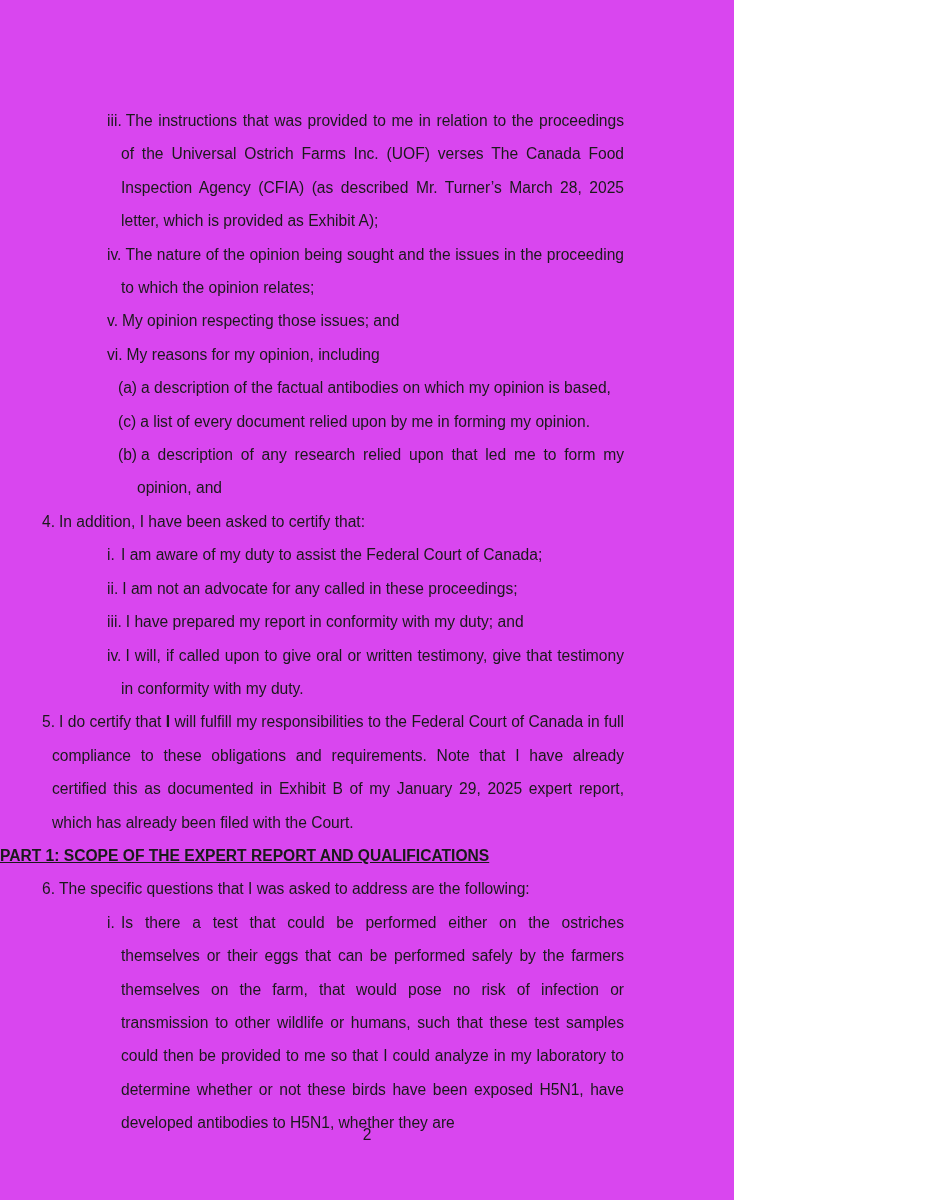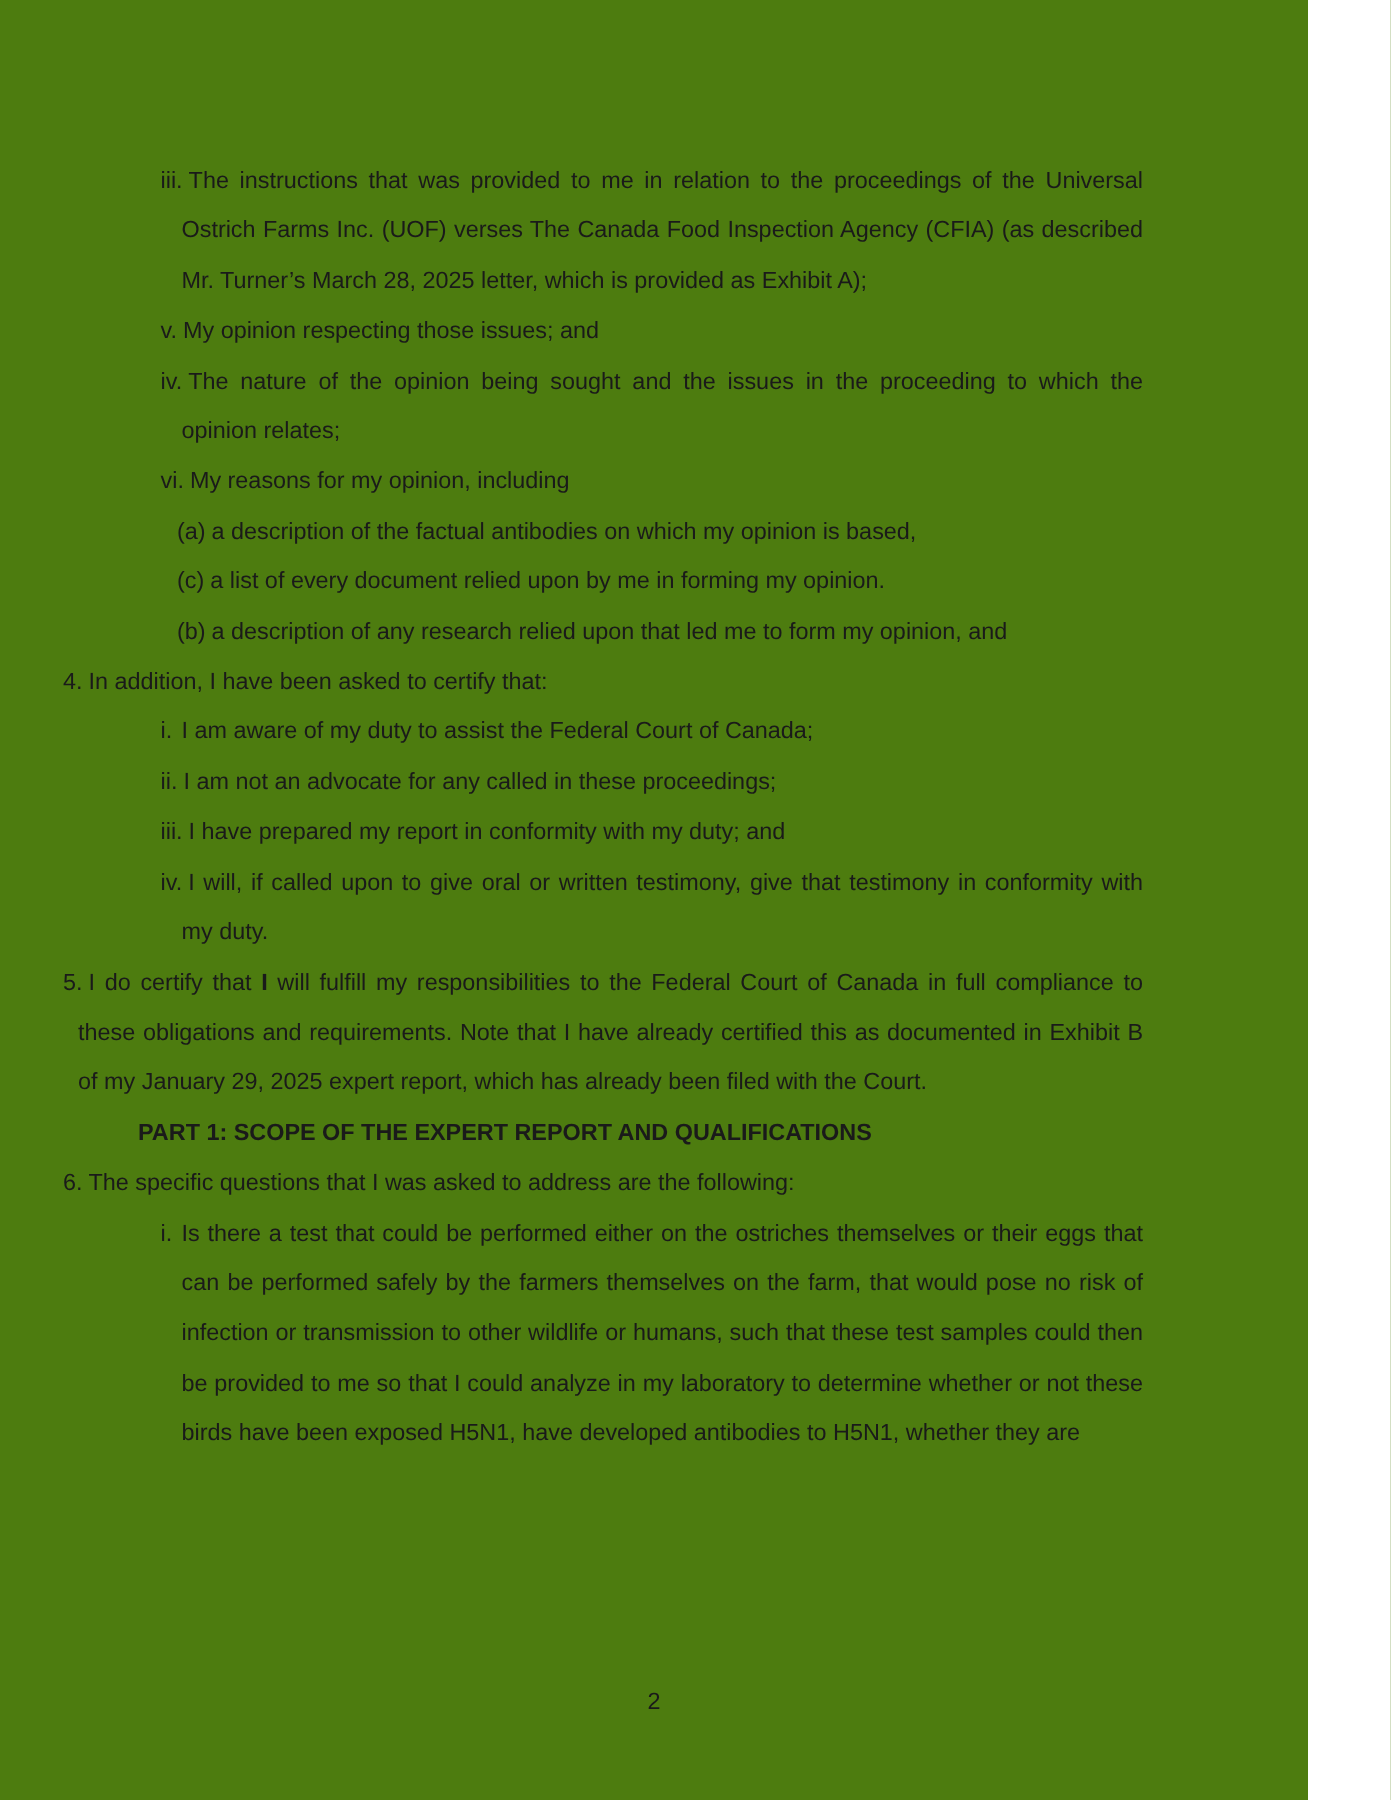--- a/index.html
+++ b/index.html
@@ -2,23 +2,23 @@
 <html><head>
 <meta charset="utf-8">
 <style>
   html, body {
     margin: 0;
     padding: 0;
     background: #ffffff;
   }
   .page {
     position: relative;
-    width: 872px;
+    width: 734px;
     height: 1200px;
-    background: #4d7c0f;
+    background: #d946ef;
     box-sizing: border-box;
     padding-top: 104px;
     overflow: hidden;
     font-family: "Liberation Sans", "DejaVu Sans", sans-serif;
     font-size: 15.6px;
     line-height: 33.4px;
     color: #1a1a1a;
     -webkit-font-smoothing: antialiased;
   }
   p.block {
@@ -28,47 +28,47 @@
   }
   
   p.main  { padding-left: 52px;  text-indent: -10px; }
   p.roman { padding-left: 121px; text-indent: -14px; }
   p.alpha { padding-left: 137px; text-indent: -19px; }
   p.main  .marker { display: inline-block; box-sizing: border-box; min-width: 10px; padding-right: 4px; text-indent: 0; }
   p.roman .marker { display: inline-block; box-sizing: border-box; min-width: 14px; padding-right: 4px; text-indent: 0; }
   p.alpha .marker { display: inline-block; box-sizing: border-box; min-width: 19px; padding-right: 4px; text-indent: 0; }
   p.heading {
     margin: 0;
-    padding-left: 92px;
     padding-right: 110px;
     font-weight: bold;
     text-align: left;
+    text-decoration: underline;
   }
   .mt-sm { margin-top: 13px; }
   .mt-md { margin-top: 26px; }
   .mt-lg { margin-top: 33px; }
   .bold { font-weight: bold; }
   .page-number {
     position: absolute;
     top: 1118px;
     left: 0;
     right: 0;
     text-align: center;
   }
 </style>
 </head>
 <body>
 
 <div class="page">
 
   <p class="block roman"><span class="marker">iii.</span><span>The instructions that was provided to me in relation to the proceedings of the Universal Ostrich Farms Inc. (UOF) verses The Canada Food Inspection Agency (CFIA) (as described Mr. Turner’s March 28, 2025 letter, which is provided as Exhibit A);</span></p>
 
+  <p class="block roman"><span class="marker">iv.</span><span>The nature of the opinion being sought and the issues in the proceeding to which the opinion relates;</span></p>
+
   <p class="block roman"><span class="marker">v.</span><span>My opinion respecting those issues; and</span></p>
-
-  <p class="block roman"><span class="marker">iv.</span><span>The nature of the opinion being sought and the issues in the proceeding to which the opinion relates;</span></p>
 
   <p class="block roman"><span class="marker">vi.</span><span>My reasons for my opinion, including</span></p>
 
   <p class="block alpha"><span class="marker">(a)</span><span>a description of the factual antibodies on which my opinion is based,</span></p>
 
   <p class="block alpha"><span class="marker">(c)</span><span>a list of every document relied upon by me in forming my opinion.</span></p>
 
   <p class="block alpha"><span class="marker">(b)</span><span>a description of any research relied upon that led me to form my opinion, and</span></p>
 
   <p class="block main mt-sm"><span class="marker">4.</span><span>In addition, I have been asked to certify that:</span></p>

